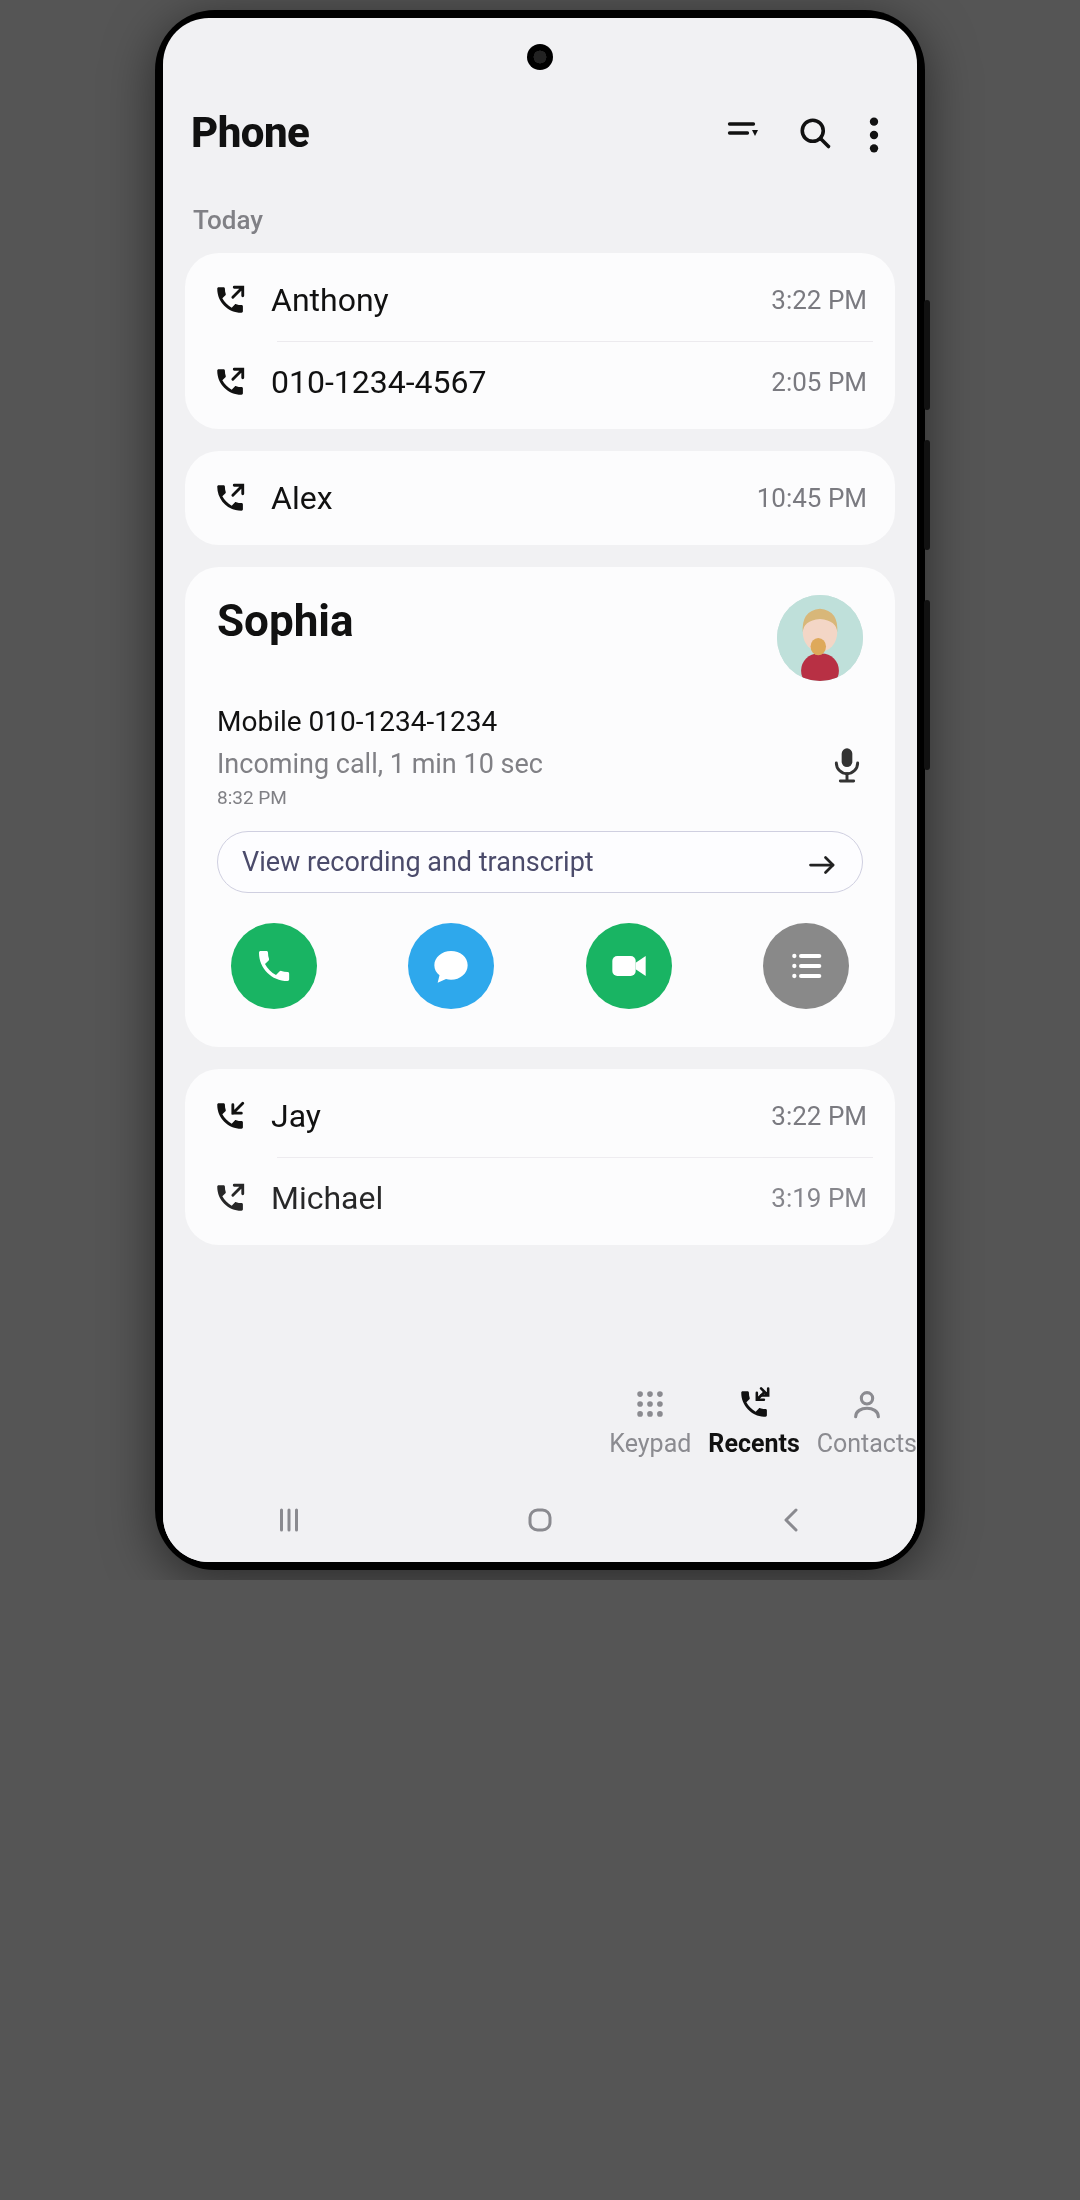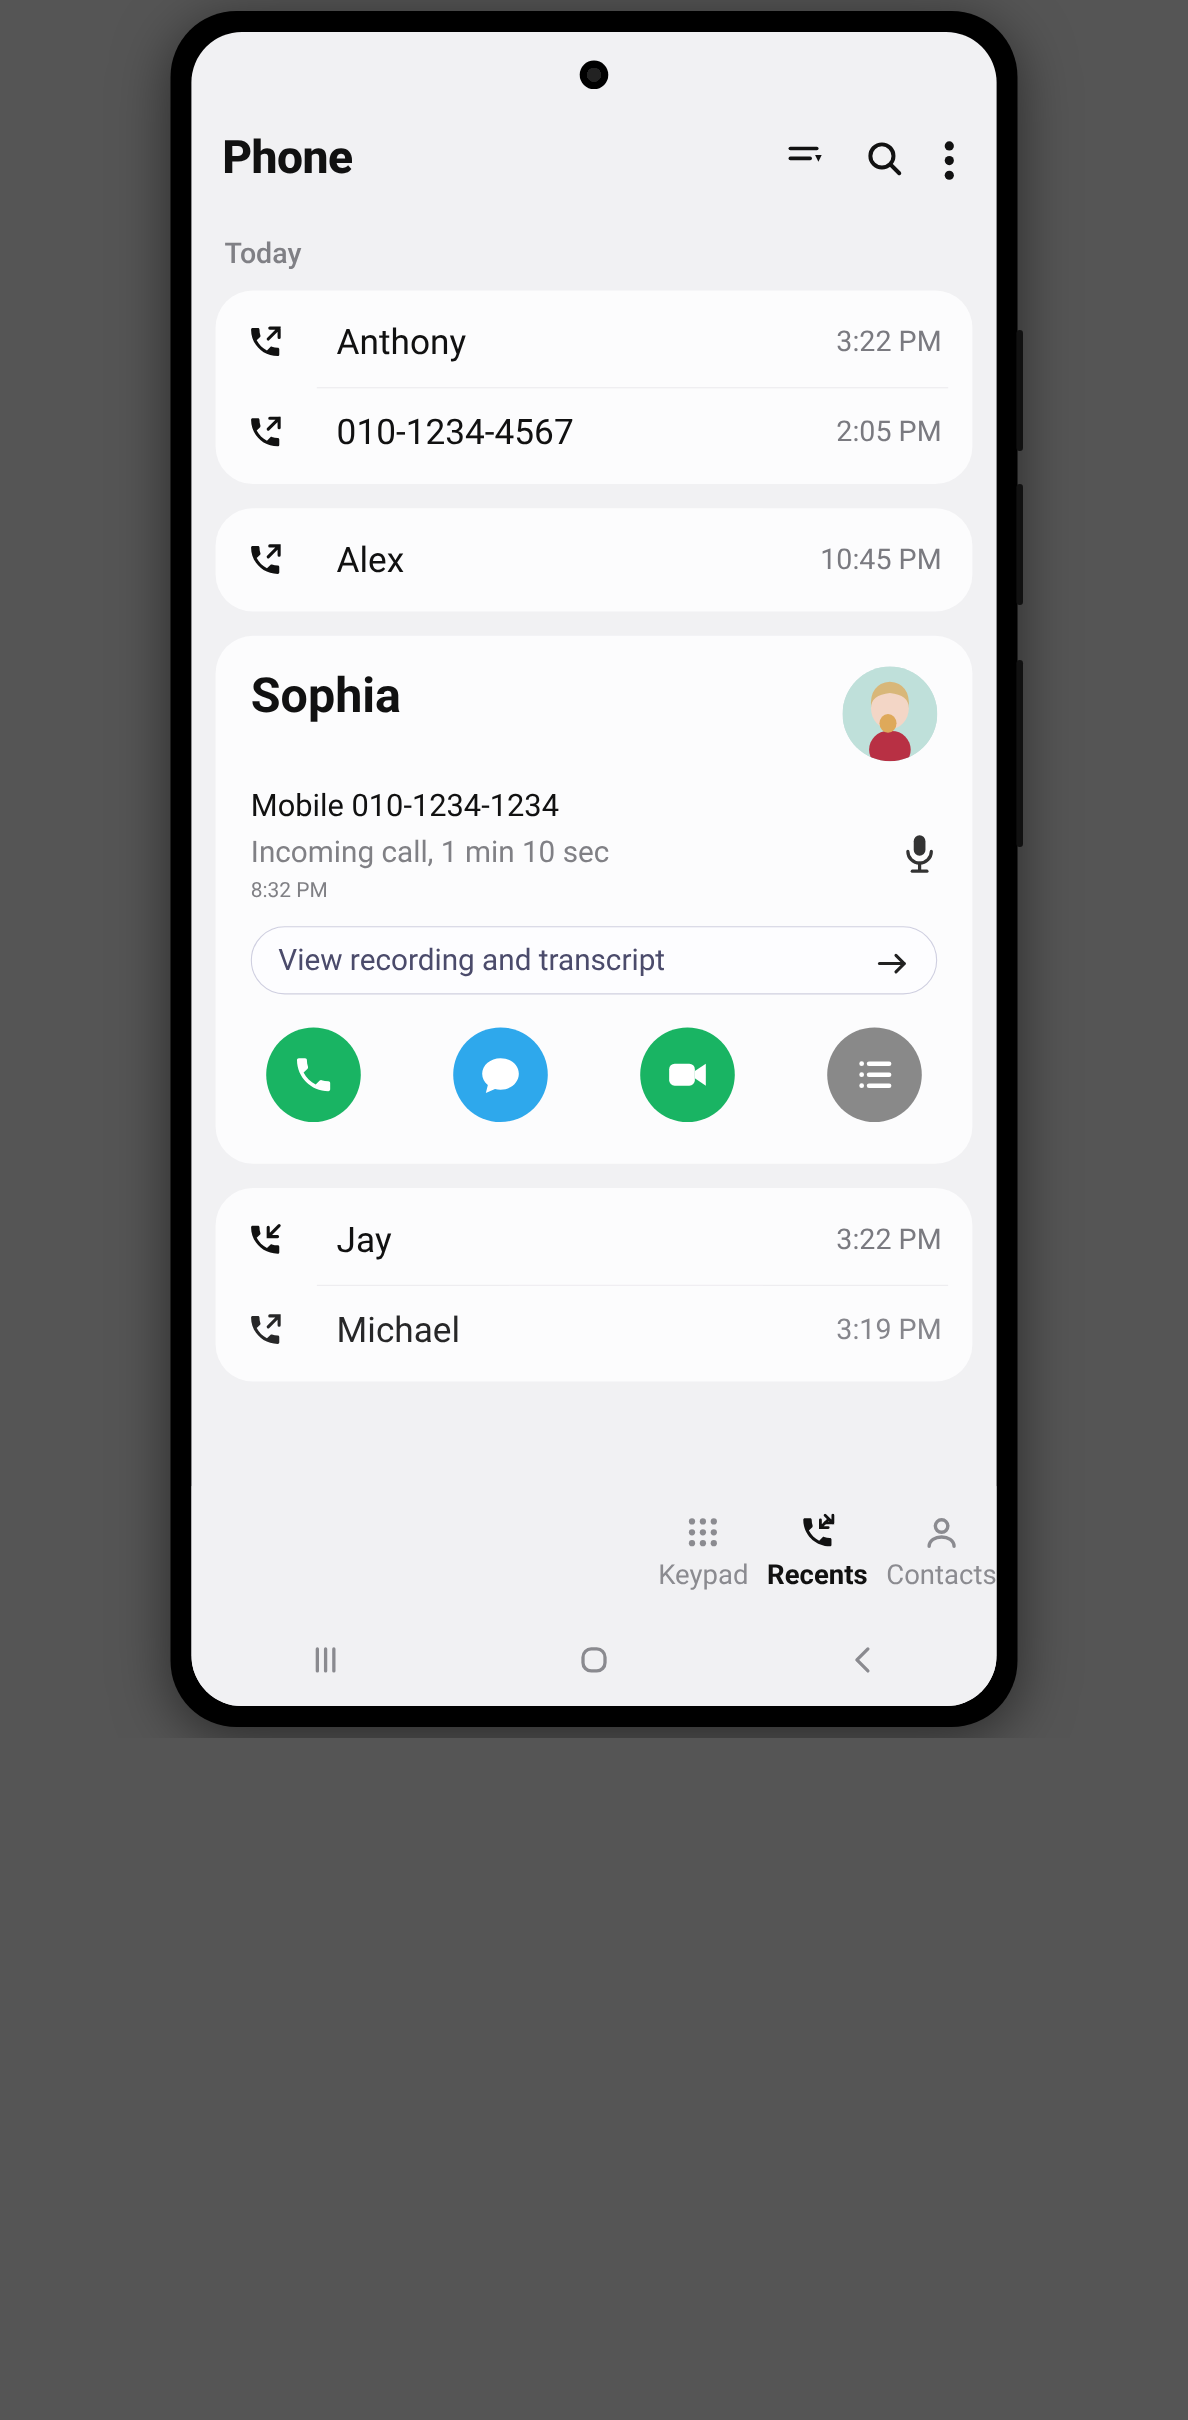--- a/index.html
+++ b/index.html
@@ -5,21 +5,21 @@
     * { margin: 0; padding: 0; box-sizing: border-box; }
     body { background: #555; font-family: -apple-system, BlinkMacSystemFont, 'Segoe UI', Roboto, Helvetica, Arial, sans-serif; display: flex; justify-content: center; padding: 10px 0; }
 
     
     .phone-frame {
       width: 770px;
       height: 1560px;
       background: #000;
       border-radius: 60px;
       position: relative;
-      padding: 19px;
+      padding: 8px;
       box-shadow: 0 10px 50px rgba(0,0,0,0.5);
     }
 
     .phone-screen {
       width: 100%;
       height: 100%;
       background: #f1f1f3;
       border-radius: 46px;
       overflow: hidden;
       position: relative;
@@ -88,21 +88,21 @@
     .row + .row::before {
       content: "";
       position: absolute;
       top: 0;
       left: 92px;
       right: 22px;
       height: 1px;
       background: #eceaee;
     }
     .row .call-icon { width: 34px; height: 34px; color: #111; flex-shrink: 0; }
-    .row .name { font-size: 32px; font-weight: 400; color: #111; flex: 1; margin-left: 24px; }
+    .row .name { font-size: 32px; font-weight: 400; color: #111; flex: 1; }
     .row .time { font-size: 26px; color: #7a7a80; }
 
     
     .expanded-card {
       background: #fcfcfd;
       border-radius: 34px;
       padding: 28px 32px 34px 32px;
       margin-bottom: 22px;
       position: relative;
     }

